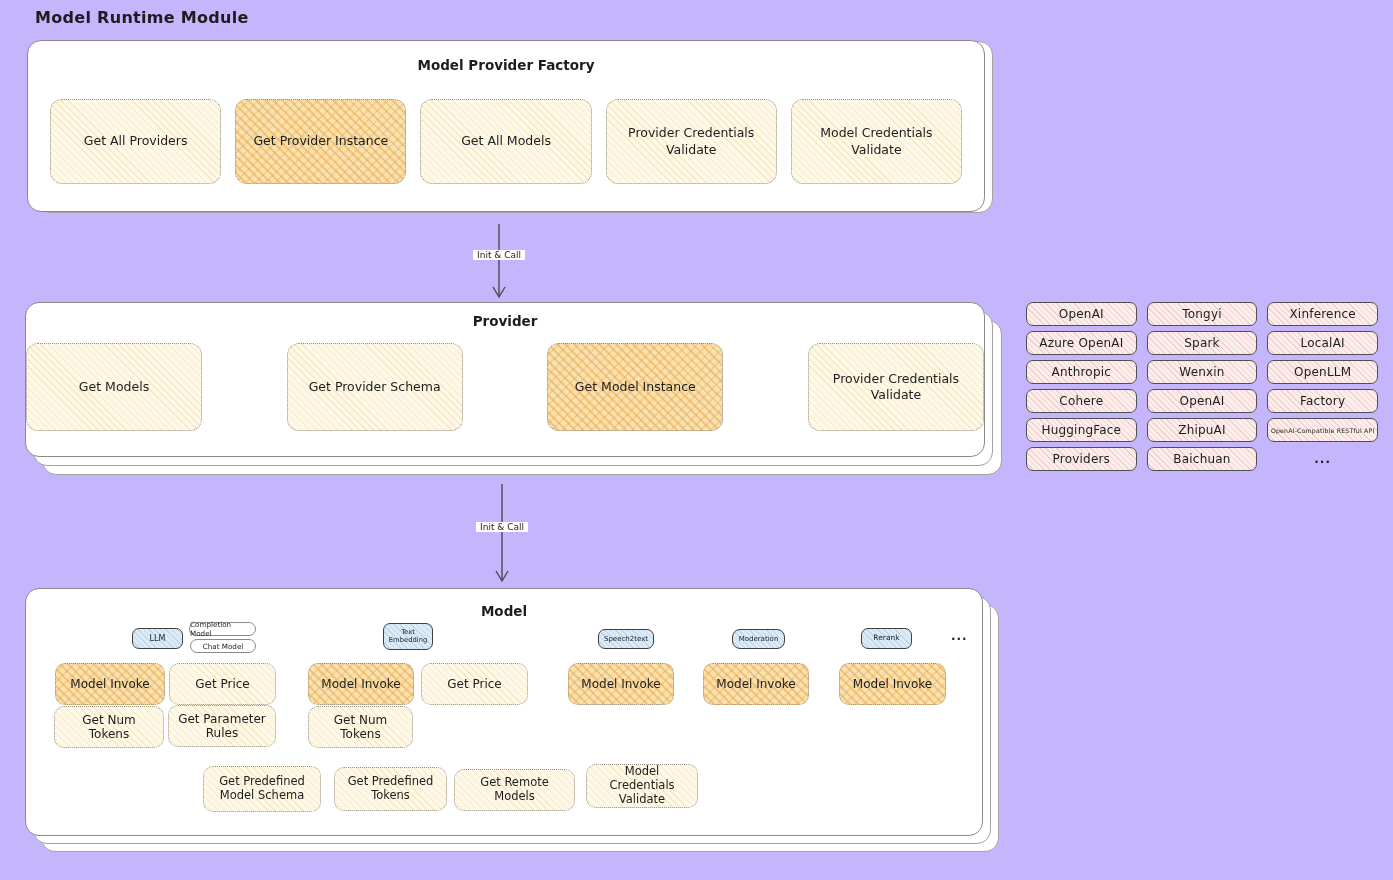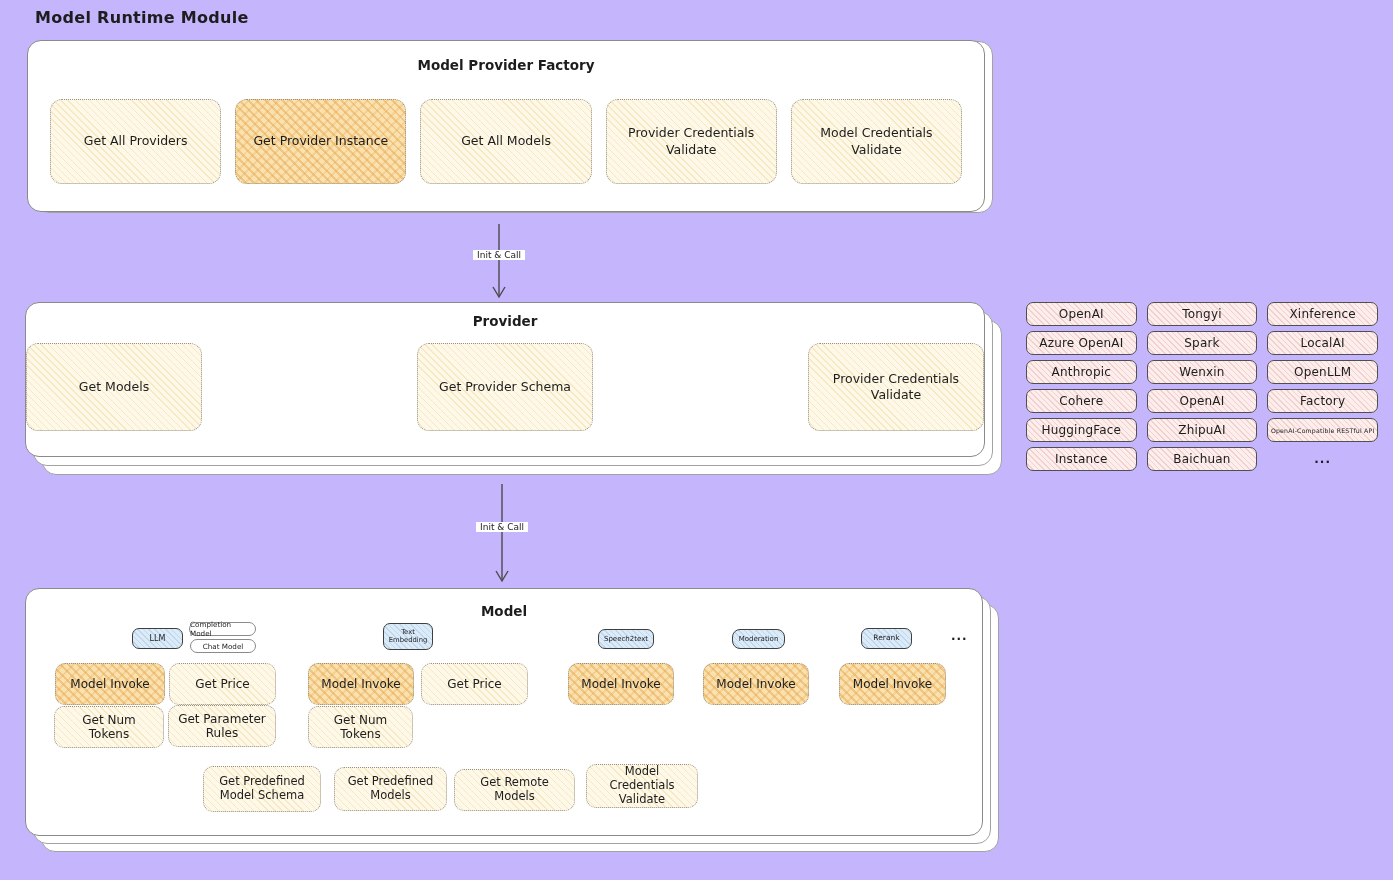--- a/index.html
+++ b/index.html
@@ -98,41 +98,42 @@
   </svg>
   <div class="arrowlabel" style="left:499px; top:250px;">Init &amp; Call</div>
 
   <div class="stackL p-s2"></div>
   <div class="stackL p-s1"></div>
   <div class="bigbox provider-box">
     <div class="boxtitle">Provider</div>
     <div class="btnrow-center">
       <div class="bigbtn yellow">Get Models</div>
       <div class="bigbtn yellow">Get Provider Schema</div>
+      <div class="bigbtn orange">Get Model Instance</div>
       <div class="bigbtn yellow">Provider Credentials Validate</div>
     </div>
   </div>
 
   <div class="pgrid">
     <div class="pill pinkfill">OpenAI</div>
     <div class="pill pinkfill">Tongyi</div>
     <div class="pill pinkfill">Xinference</div>
     <div class="pill pinkfill">Azure OpenAI</div>
     <div class="pill pinkfill">Spark</div>
     <div class="pill pinkfill">LocalAI</div>
     <div class="pill pinkfill">Anthropic</div>
     <div class="pill pinkfill">Wenxin</div>
     <div class="pill pinkfill">OpenLLM</div>
     <div class="pill pinkfill">Cohere</div>
     <div class="pill pinkfill">OpenAI</div>
     <div class="pill pinkfill">Factory</div>
     <div class="pill pinkfill">HuggingFace</div>
     <div class="pill pinkfill">ZhipuAI</div>
     <div class="pill pinkfill tight">OpenAI-Compatible RESTful API</div>
-    <div class="pill pinkfill">Instance</div>
+    <div class="pill pinkfill">Providers</div>
     <div class="pill pinkfill">Baichuan</div>
     <div class="pill-more">...</div>
   </div>
 
   <svg class="arrow" style="left:492px; top:484px;" width="20" height="100" viewBox="0 0 20 100">
     <line x1="10" y1="0" x2="10" y2="96" stroke="#4a4a4a" stroke-width="1.4"></line>
     <polyline points="4,87 10,97 16,87" fill="none" stroke="#4a4a4a" stroke-width="1.4"></polyline>
   </svg>
   <div class="arrowlabel" style="left:502px; top:522px;">Init &amp; Call</div>
 
@@ -156,18 +157,18 @@
     <div class="mbtn yellow" style="left:395px; top:74px; width:107px; height:36px;">Get Price</div>
     <div class="mbtn orange" style="left:542px; top:74px; width:106px; height:36px;">Model Invoke</div>
     <div class="mbtn orange" style="left:677px; top:74px; width:106px; height:36px;">Model Invoke</div>
     <div class="mbtn orange" style="left:813px; top:74px; width:107px; height:36px;">Model Invoke</div>
 
     <div class="mbtn yellow" style="left:28px;  top:117px; width:110px; height:34px;">Get Num Tokens</div>
     <div class="mbtn yellow" style="left:142px; top:116px; width:108px; height:38px;">Get Parameter Rules</div>
     <div class="mbtn yellow" style="left:282px; top:117px; width:105px; height:34px;">Get Num Tokens</div>
 
     <div class="mbtn yellow" style="left:177px; top:177px; width:118px; height:46px; font-size:11.5px;">Get Predefined Model Schema</div>
-    <div class="mbtn yellow" style="left:308px; top:178px; width:113px; height:44px; font-size:11.5px;">Get Predefined Models</div>
+    <div class="mbtn yellow" style="left:308px; top:178px; width:113px; height:44px; font-size:11.5px;">Get Predefined Tokens</div>
     <div class="mbtn yellow" style="left:428px; top:180px; width:121px; height:40px; font-size:11.5px;">Get Remote Models</div>
     <div class="mbtn yellow" style="left:560px; top:175px; width:112px; height:44px; font-size:11.5px;">Model Credentials Validate</div>
   </div>
 
 </div>
 
 </body></html>

